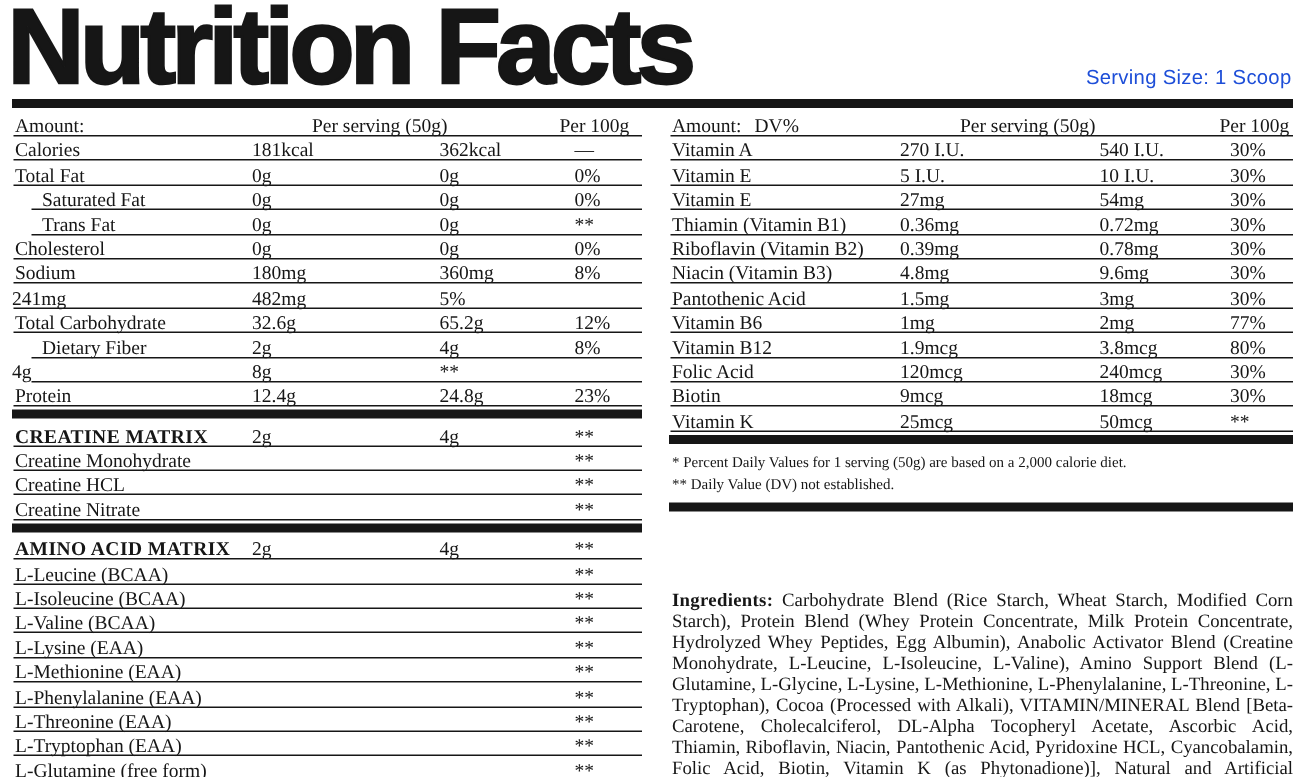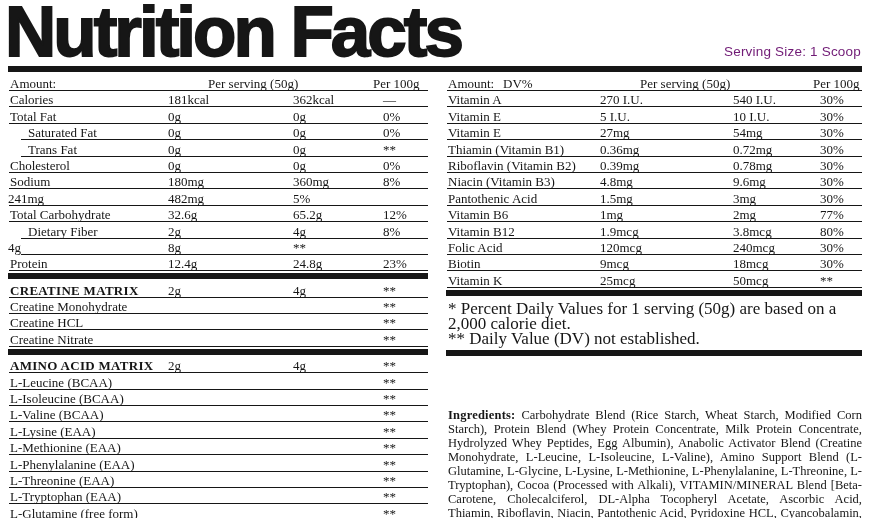--- a/index.html
+++ b/index.html
@@ -8,39 +8,39 @@
     color:#161616;font-family:"Liberation Serif",serif;overflow:hidden;
   }
   .title{
     position:absolute;top:-4px;left:5px;
     font-family:"Liberation Sans",sans-serif;font-weight:bold;
     font-size:71px;line-height:1;letter-spacing:-3px;white-space:nowrap;
     -webkit-text-stroke:1.8px #161616;color:#161616;
   }
   .serving-info{
     position:absolute;top:44px;right:9px;display:flex;gap:26px;
-    font-family:"Liberation Sans",sans-serif;font-size:13.5px;color:#701a75;
+    font-family:"Liberation Sans",sans-serif;font-size:13.5px;color:#1d4ed8;
     letter-spacing:.2px;white-space:nowrap;
   }
   .topbar{position:absolute;top:66px;left:8px;width:854px;height:6px;background:#161616;}
   .cols{position:absolute;top:72px;left:8px;width:854px;display:flex;gap:18px;}
   .col.left{width:420px;}
   .col.right{width:416px;}
   .trow{position:relative;display:grid;align-items:end;height:15.4px;padding-bottom:1px;}
   .trow.head{height:18px;gap:40px;}
   .l-row{grid-template-columns:160px 125px 90px 1fr;}
   .r-row{grid-template-columns:154px 133px 87px 1fr;}
   .trow::after{content:"";position:absolute;left:1px;right:0;bottom:0;height:1px;background:#161616;}
   .trow.sub::after{left:13px;}
   .cell{font-size:13px;line-height:13px;white-space:nowrap;}
   .cell.label{padding-left:2px;}
   .sub .cell.label{padding-left:20px;}
   .bold .cell.label{font-weight:bold;letter-spacing:.3px;}
   .secbar{height:6px;background:#161616;margin:2px 0;}
-  .footnotes{padding:3px 0 2px 2px;font-size:17px;line-height:15px;}
+  .footnotes{padding:3px 0 2px 2px;font-size:10px;line-height:15px;}
   .ingredients{padding:4px 0 3px 2px;font-size:12.5px;line-height:14.1px;text-align:justify;margin-top:48px;}
   .ingredients b{letter-spacing:.2px;}
 </style>
 </head>
 <body>
 
 <div class="page">
 
   <div class="title">Nutrition Facts</div>
 

